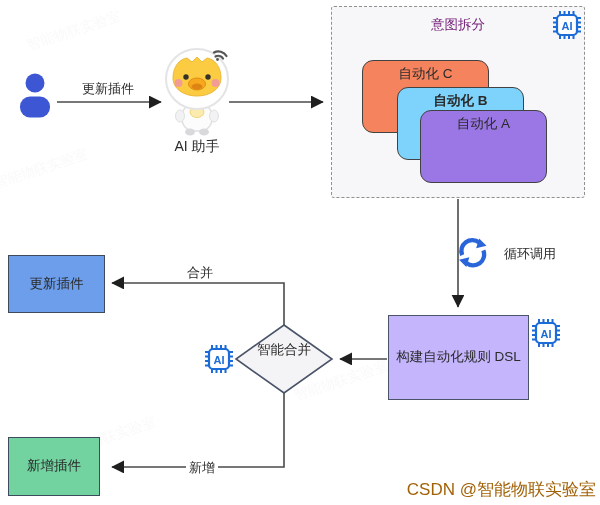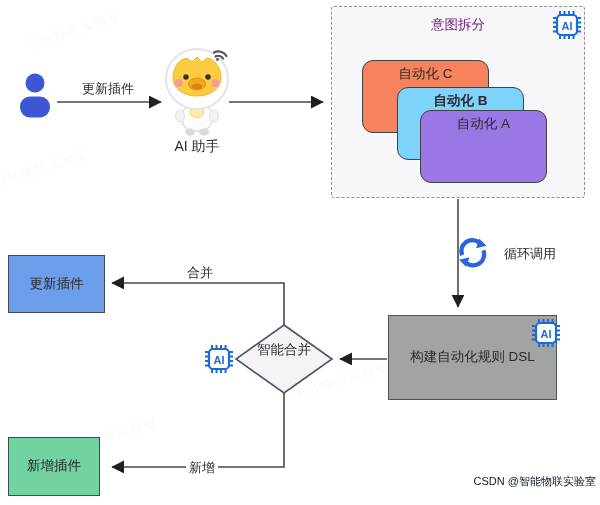--- a/index.html
+++ b/index.html
@@ -21,37 +21,37 @@
     box-sizing:border-box;display:flex;justify-content:center;align-items:flex-start;padding-top:5px;
   }
   .card-c{left:30px;top:53px;background:#f5835d;z-index:1;}
   .card-b{left:65px;top:80px;background:#7dd3fc;z-index:2;font-weight:bold;}
   .card-a{left:88px;top:103px;background:#9b77e5;z-index:3;}
   
   .rect-node{
     display:flex;align-items:center;justify-content:center;box-sizing:border-box;z-index:2;
     border:1.6px solid #3e4a5e;
   }
-  .dsl-box{left:388px;top:315px;width:169px;height:85px;background:#a3a3a3;border-color:#4a5468;}
+  .dsl-box{left:388px;top:315px;width:141px;height:85px;background:#c4b5fd;border-color:#4a5468;}
   .update-box{left:8px;top:255px;width:97px;height:58px;background:#6d9eeb;}
   .add-box{left:8px;top:437px;width:92px;height:59px;background:#72d3a0;}
   .diamond-label{
     left:236px;top:342px;width:96px;text-align:center;z-index:3;
     font-size:13.5px;line-height:16px;
   }
   
   .edge-label{font-size:13px;color:#2a2a2a;z-index:3;}
   .cut-line{background:#ffffff;padding:0 3px;}
   .lbl-input{left:74px;top:80px;width:68px;text-align:center;}
   .lbl-loop{left:504px;top:245px;}
   .lbl-merge{left:184px;top:264px;}
   .lbl-add{left:186px;top:459px;}
   .actor-label{font-size:14px;text-align:center;z-index:3;}
   
-  .wm-corner{right:4px;bottom:16px;font-size:11px;color:#0f172a;z-index:5;}
+  .wm-corner{right:4px;bottom:4px;font-size:17px;color:#a16207;z-index:5;}
   .wm-diag{font-size:14px;color:#888;opacity:0.05;transform:rotate(-18deg);white-space:nowrap;z-index:0;}
   .icon-wrap{z-index:4;}
 </style>
 </head>
 <body>
 
 <div id="canvas">
 
   <div class="abs wm-diag" style="left:25px;top:22px;">智能物联实验室</div>
   <div class="abs wm-diag" style="left:-8px;top:160px;">智能物联实验室</div>

